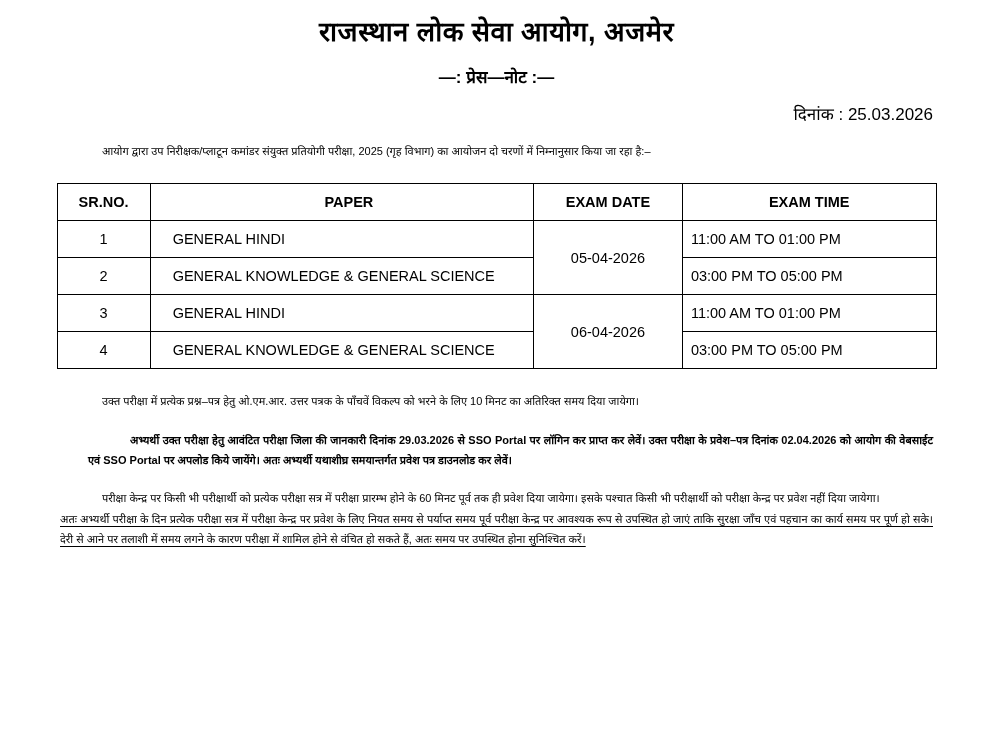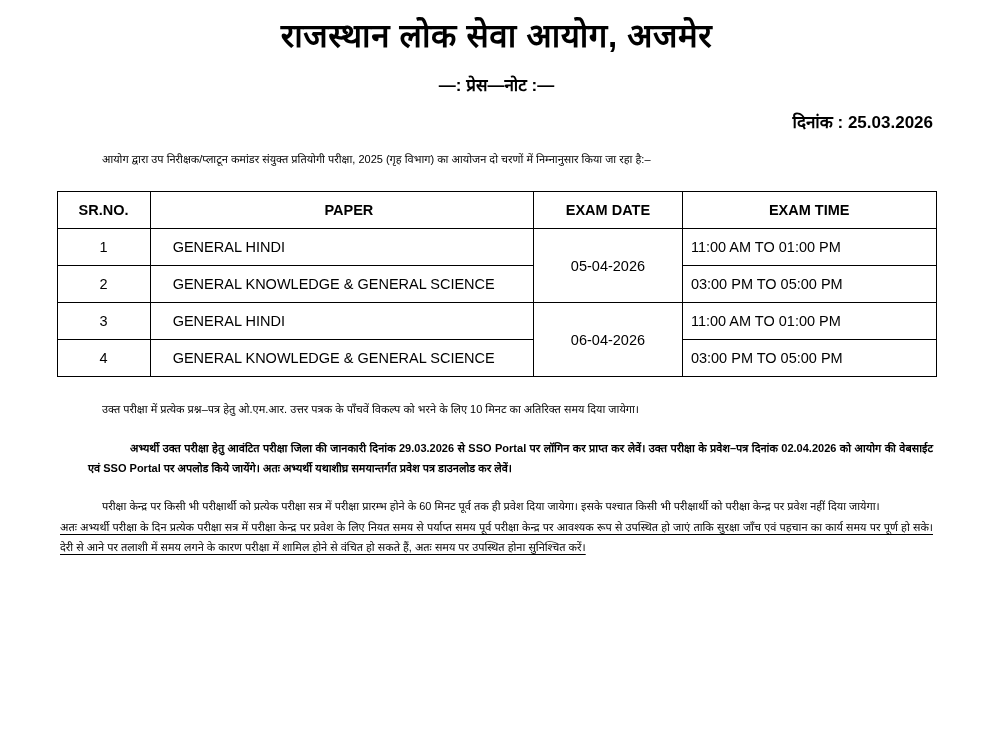--- a/index.html
+++ b/index.html
@@ -18,37 +18,37 @@
     position: relative;
     width: 993px;
     height: 752px;
     padding: 0;
     box-sizing: border-box;
   }
   .title {
     text-align: center;
     font-family: "Liberation Sans", sans-serif;
     font-weight: bold;
-    font-size: 33px;
+    font-size: 27px;
     letter-spacing: 0.5px;
     margin-top: 12px;
     margin-bottom: 0;
   }
   .subtitle {
     text-align: center;
     font-family: "Liberation Sans", sans-serif;
     font-weight: bold;
     font-size: 17px;
     margin-top: 16px;
     margin-bottom: 0;
   }
   .date-line {
     text-align: right;
     font-family: "Liberation Sans", sans-serif;
-    font-weight: bold;
+    font-weight: normal;
     font-size: 17px;
     margin-top: 14px;
     padding-right: 60px;
   }
   .para {
     font-family: "Liberation Sans", sans-serif;
     font-size: 11px;
     line-height: 1.85;
     text-align: justify;
     margin: 0;

